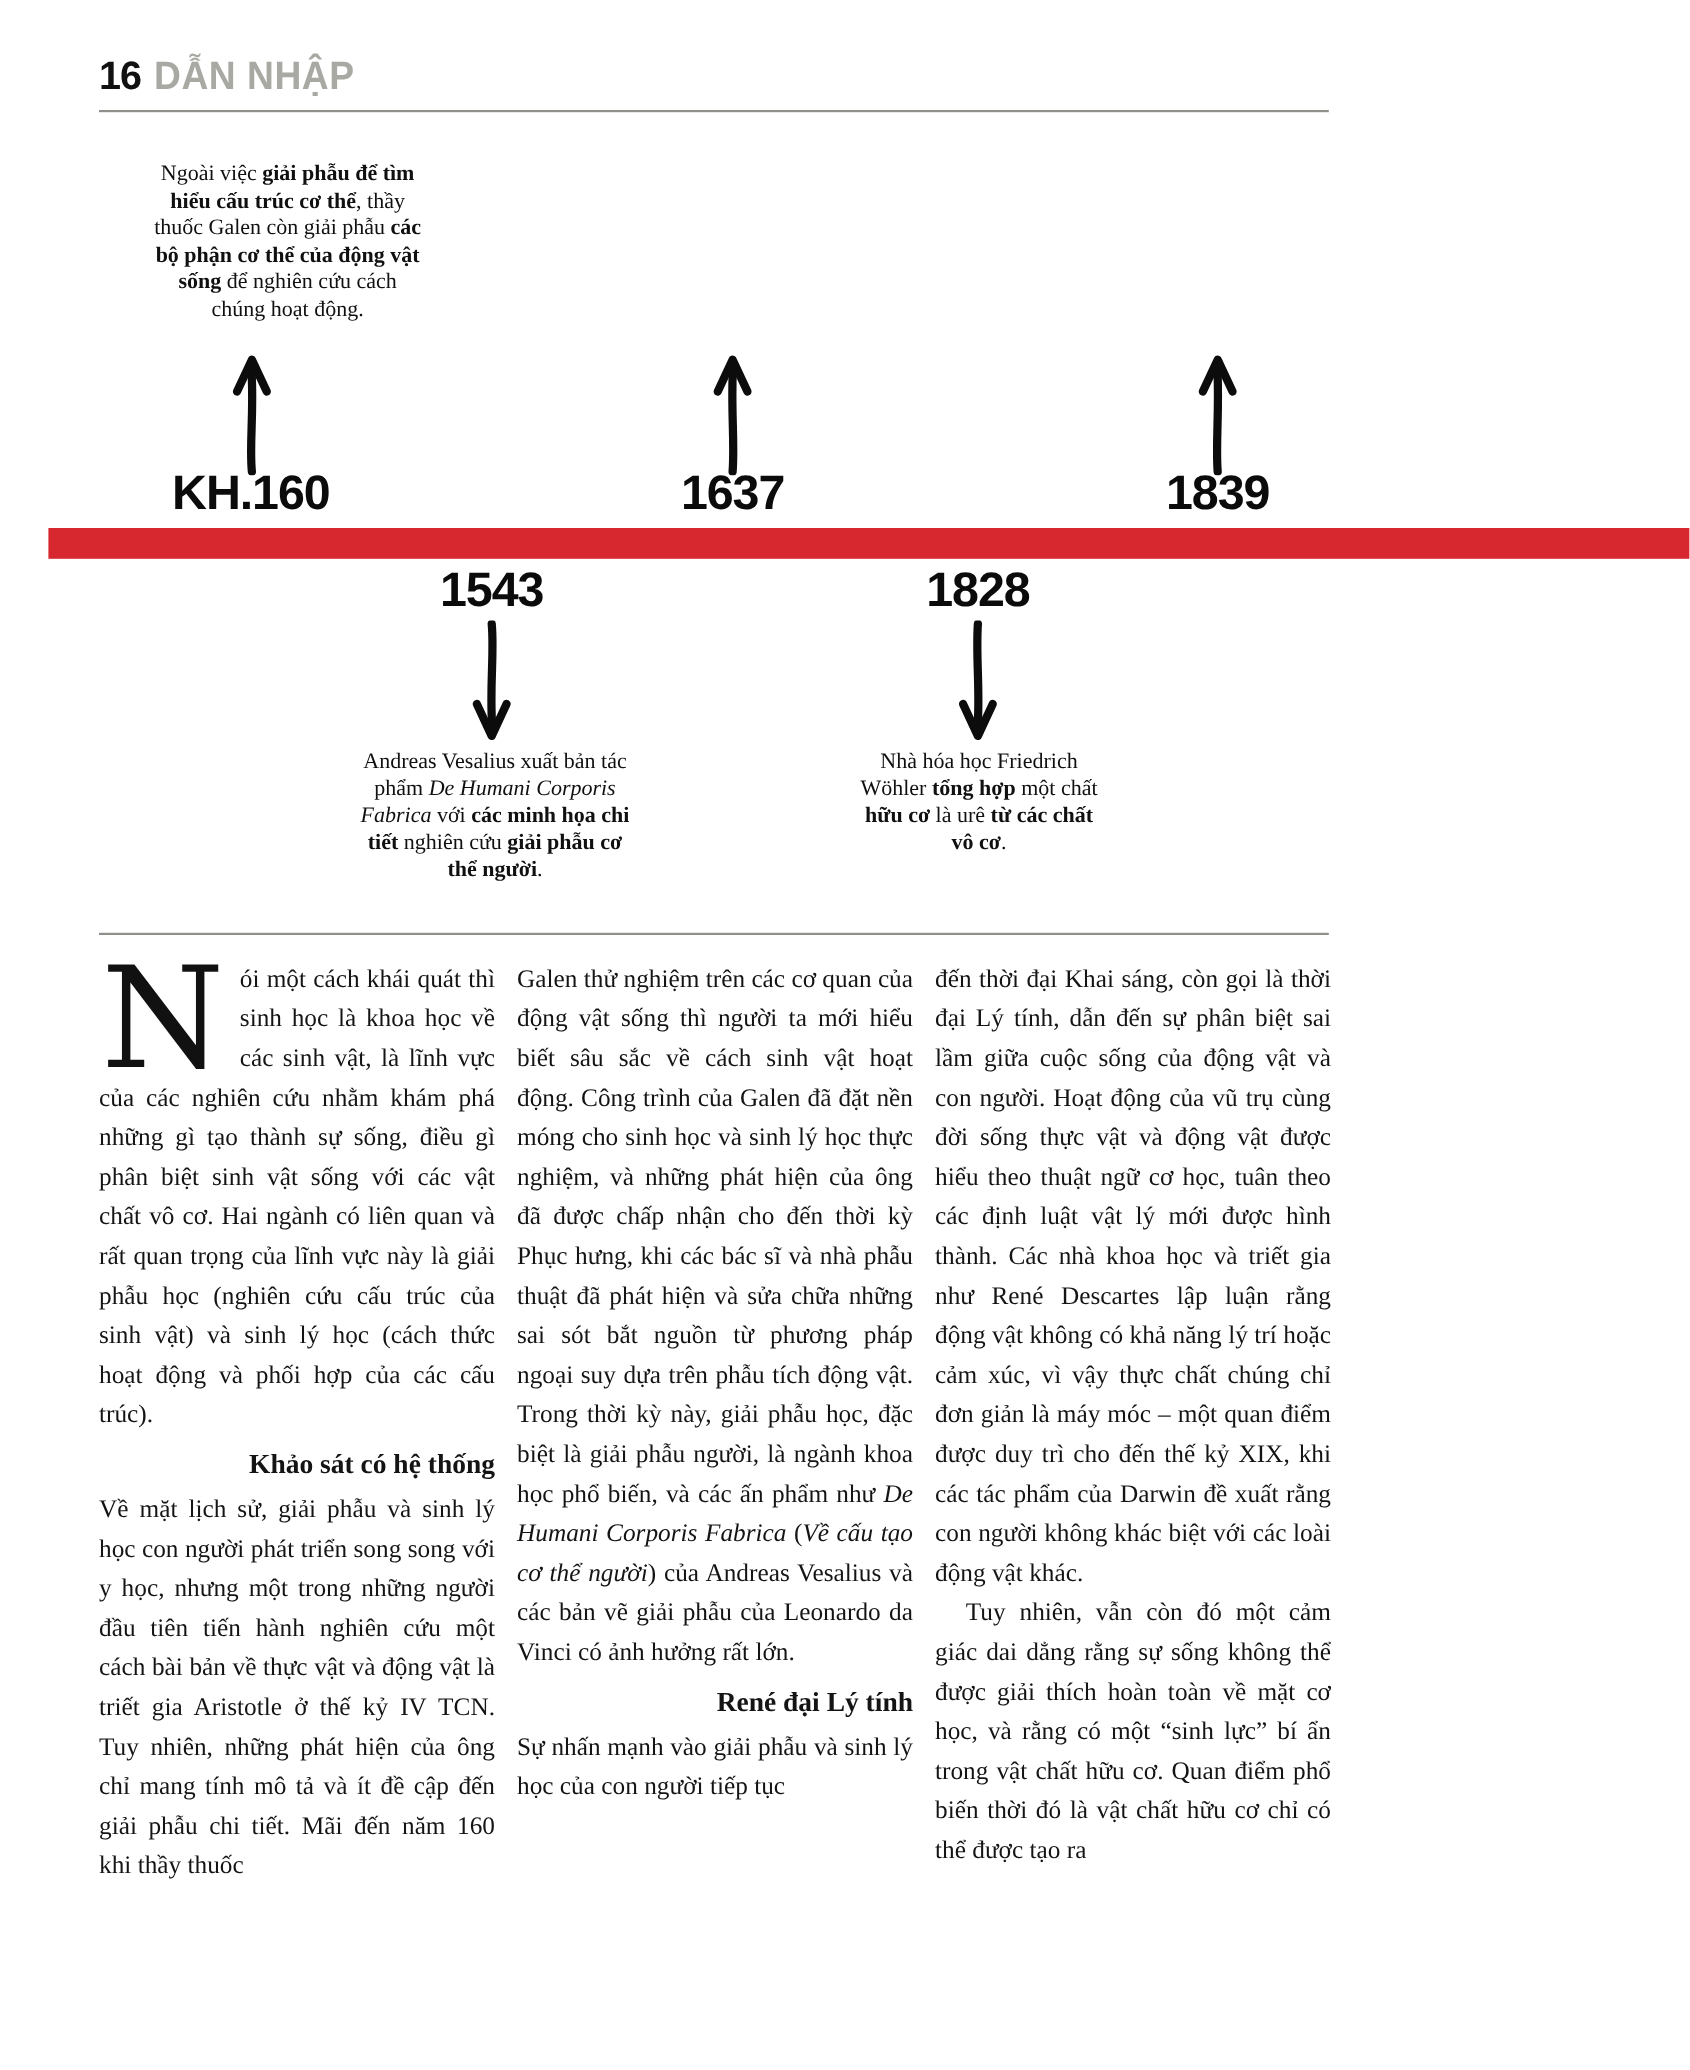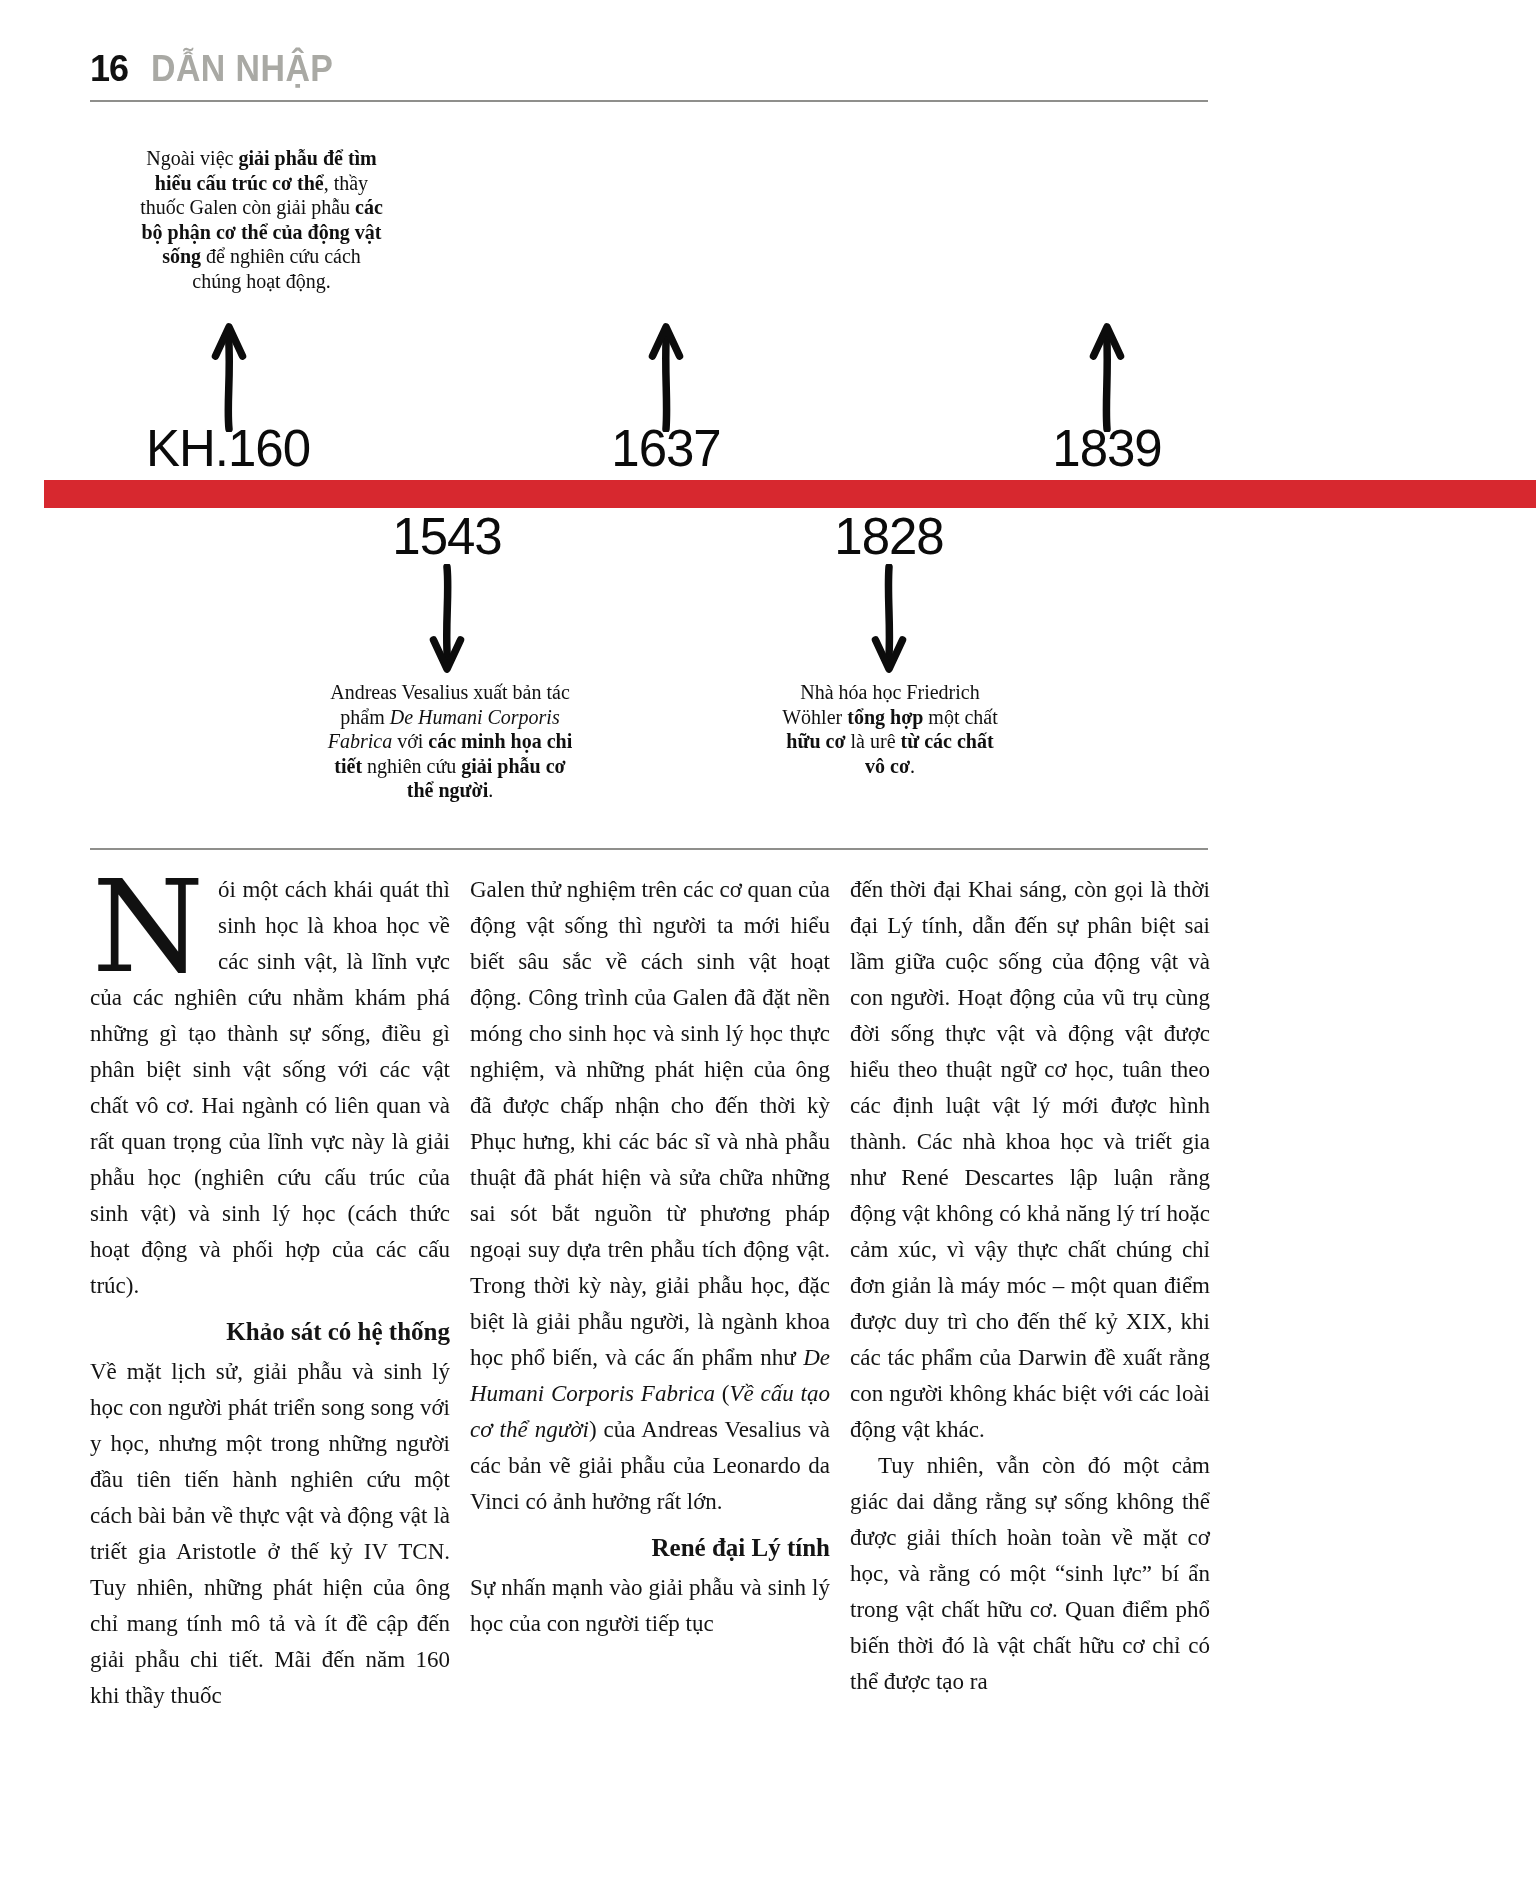--- a/index.html
+++ b/index.html
@@ -3,21 +3,21 @@
 <meta charset="utf-8">
 <style>
   * { margin:0; padding:0; box-sizing:border-box; }
   html,body { background:#ffffff; }
   .page {
     position:relative; width:1536px; height:1882px; background:#ffffff;
     font-family:"Liberation Serif","DejaVu Serif",serif; color:#151515; overflow:hidden;
   }
 
   
-  .page-header { position:absolute; left:90px; top:48px; display:flex; align-items:center; gap:23px;
+  .page-header { position:absolute; left:90px; top:48px; display:flex; align-items:center; gap:12px;
                  font-family:"Liberation Sans","DejaVu Sans",sans-serif; font-weight:bold; }
   .page-num { font-size:36px; color:#111; letter-spacing:-1px; }
   .section-title { display:inline-block; font-size:36px; letter-spacing:0.5px;
                    transform:scaleX(0.94); transform-origin:left center; }
   .rule { position:absolute; left:90px; width:1118px; height:2px; background:#8f8f8c; }
   .rule-top { top:100px; }
   .rule-mid { top:848px; }
 
   
   .timeline { position:absolute; left:0; top:0; width:100%; height:870px;margin-left:44px; }
@@ -29,22 +29,22 @@
   .cap-b2 { left:735px; top:680px; width:222px; }
 
   .tl-arrow { position:absolute; width:46px; height:112px; }
   .a-t1 { left:162px;  top:320px; }
   .a-t2 { left:599px;  top:320px; }
   .a-t3 { left:1040px; top:320px; }
   .a-b1 { left:380px;  top:564px; }
   .a-b2 { left:822px;  top:564px; }
 
   .tl-date { position:absolute; width:220px; text-align:center;
-             font-family:"Liberation Sans","DejaVu Sans",sans-serif; font-weight:400;
-             font-size:51px; line-height:46px; color:#0b0b0b; letter-spacing:-1px; }
+             font-family:"Liberation Sans","DejaVu Sans",sans-serif; font-weight:700;
+             font-size:44px; line-height:46px; color:#0b0b0b; letter-spacing:-1px; }
   .d-t1 { left:74px;  top:426px; }
   .d-t2 { left:512px; top:426px; }
   .d-t3 { left:953px; top:426px; }
   .d-b1 { left:293px; top:514px; }
   .d-b2 { left:735px; top:514px; }
 
   .tl-bar { position:absolute; left:0; top:480px; width:1536px; height:28px; }
 
   
   .article { position:absolute; left:90px; top:872px; width:1120px; display:flex; gap:20px; }

